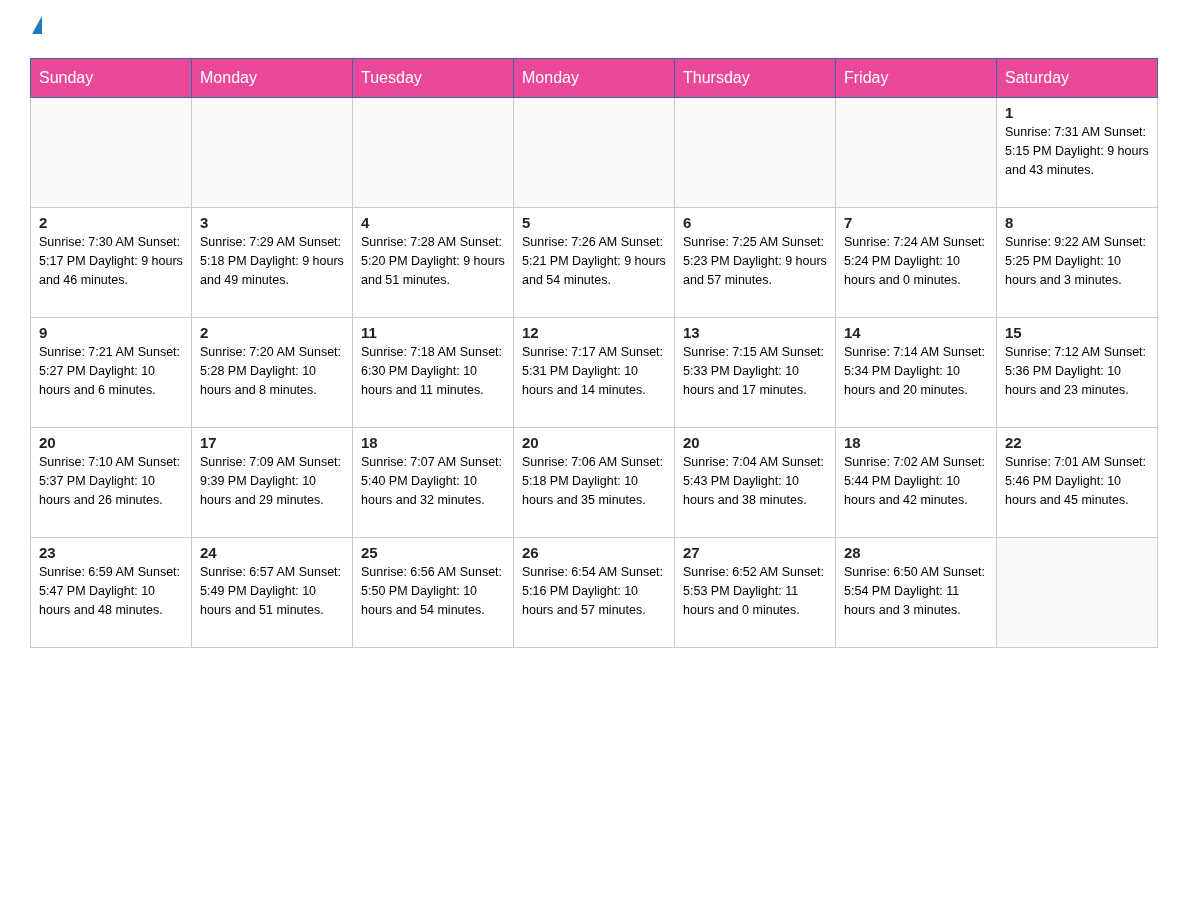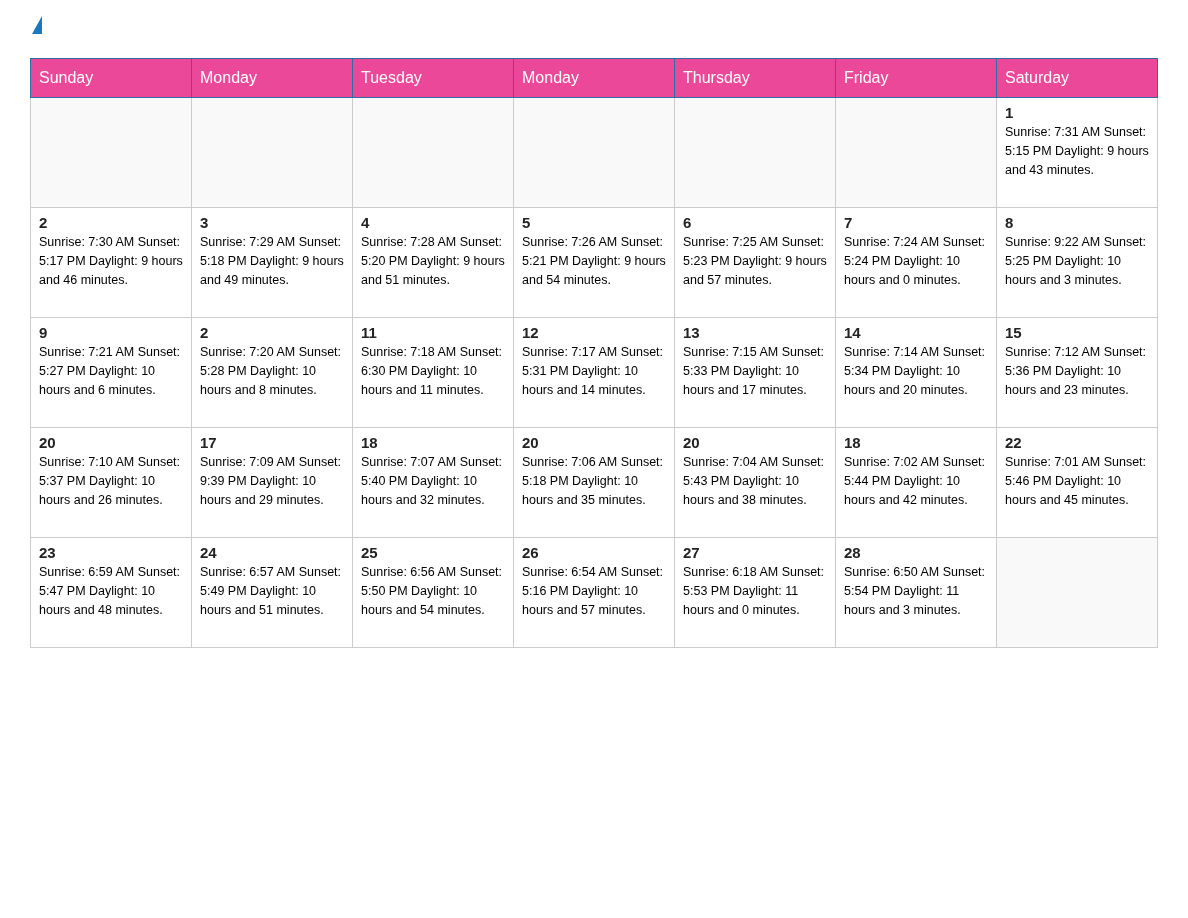--- a/index.html
+++ b/index.html
@@ -320,21 +320,21 @@
         </td>
         <td>
           <span class="day-number">26</span>
           <div class="day-info">Sunrise: 6:54 AM
 Sunset: 5:16 PM
 Daylight: 10 hours
 and 57 minutes.</div>
         </td>
         <td>
           <span class="day-number">27</span>
-          <div class="day-info">Sunrise: 6:18 AM
+          <div class="day-info">Sunrise: 6:52 AM
 Sunset: 5:53 PM
 Daylight: 11 hours
 and 0 minutes.</div>
         </td>
         <td>
           <span class="day-number">28</span>
           <div class="day-info">Sunrise: 6:50 AM
 Sunset: 5:54 PM
 Daylight: 11 hours
 and 3 minutes.</div>

